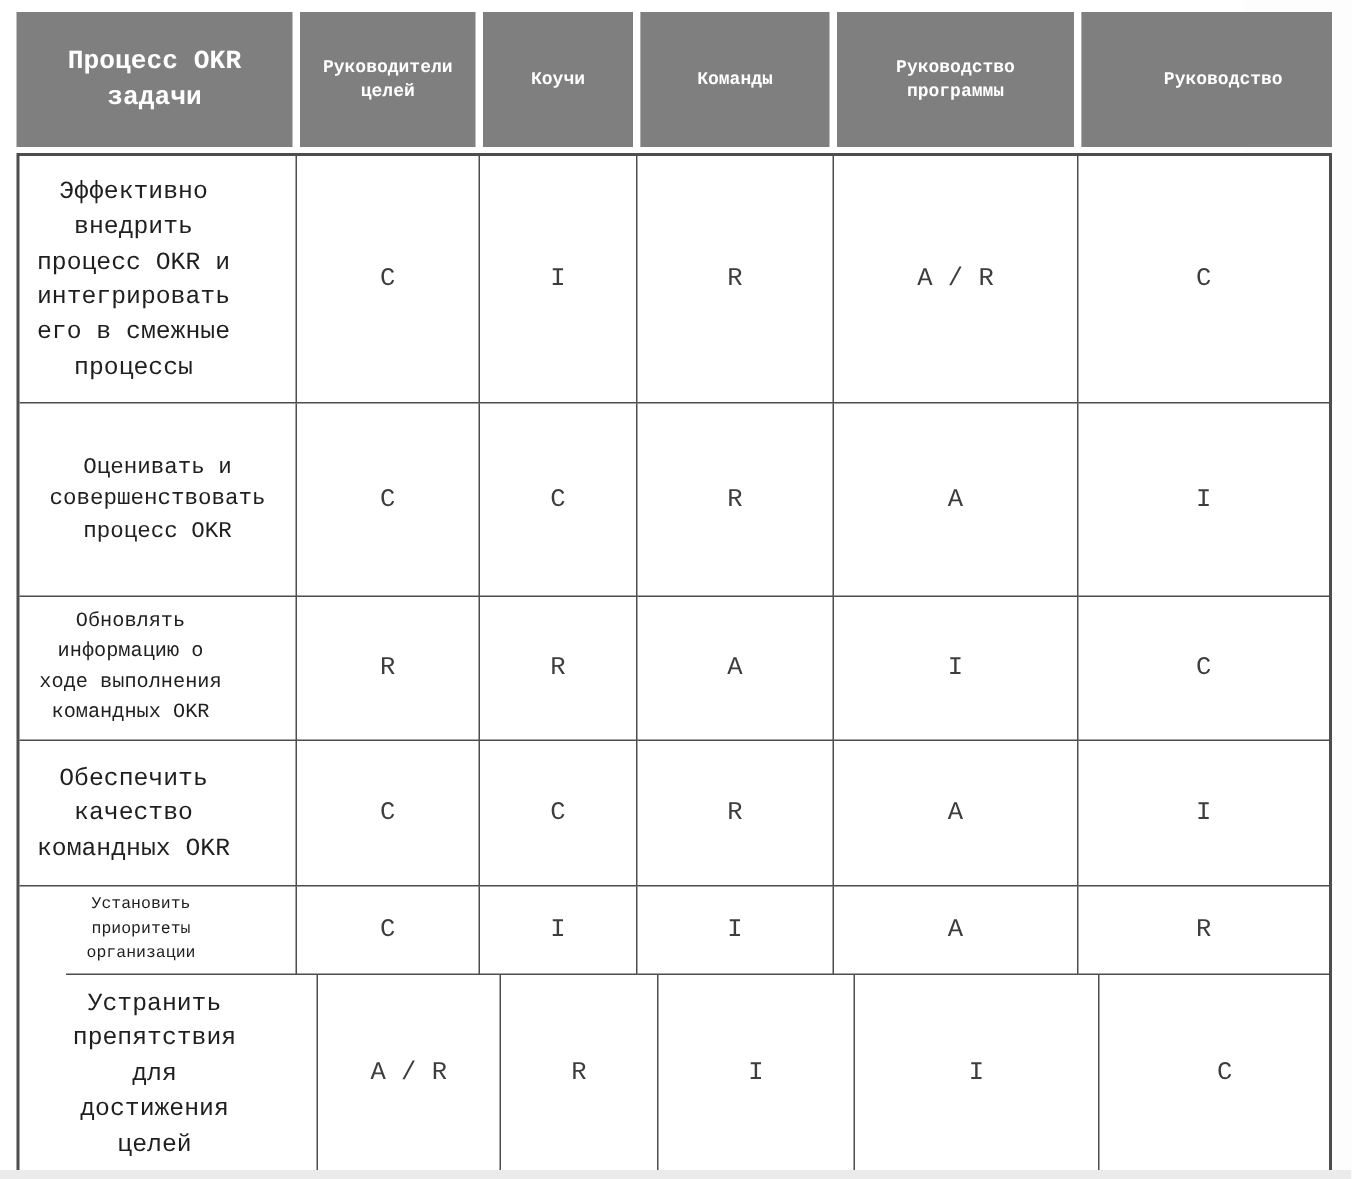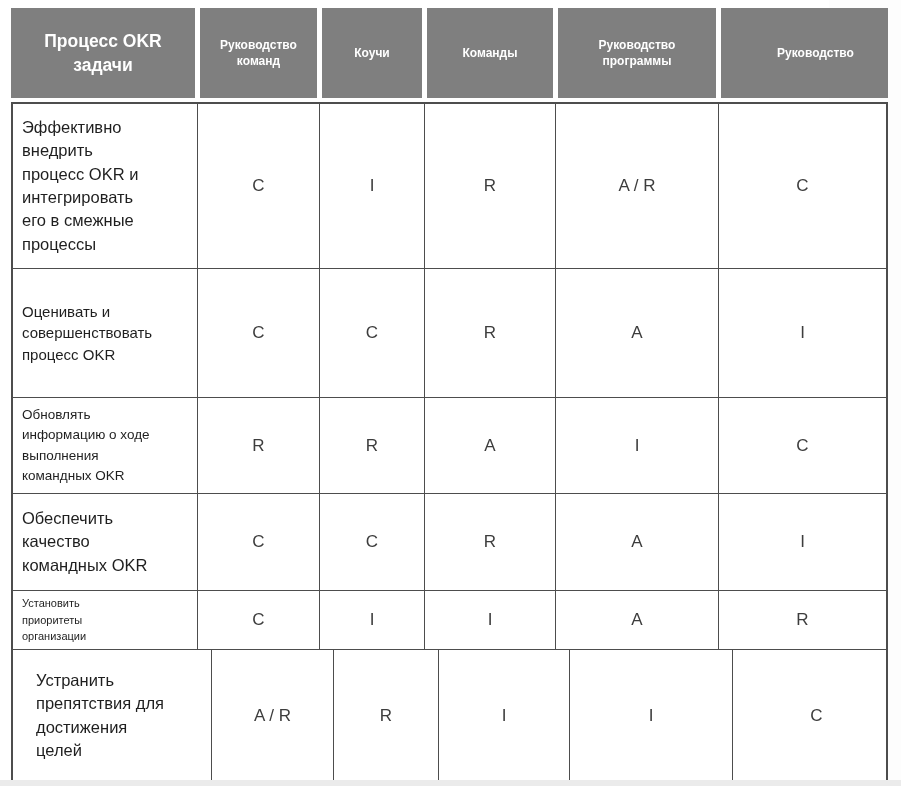--- a/index.html
+++ b/index.html
@@ -2,21 +2,21 @@
 <html lang="ru"><head>
 <meta charset="utf-8">
 <style>
   * { margin: 0; padding: 0; box-sizing: border-box; }
   html, body {
     width: 901px; height: 786px;
     font-family: "Liberation Sans", "DejaVu Sans", sans-serif;
     background: #fdfdfd;
     overflow: hidden;
   }
-  .page { position: relative; width: 829px; height: 786px; background: #ffffff; }
+  .page { position: relative; width: 829px; height: 786px; background: #ffffff; font-family: Liberation Mono, monospace; }
   .bottom-strip {
     position: absolute; left: 0; bottom: 0; width: 901px; height: 6px;
     background: #ebebeb;
   }
   .raci-table { position: absolute; left: 11px; top: 8px; width: 877px; }
 
   
   .header-row {
     display: grid;
     grid-template-columns: 189px 122px 105px 131px 163px 167px;
@@ -55,42 +55,43 @@
     display: flex; align-items: center; justify-content: center;
     color: #3d3d3d;
     font-size: 17px;
   }
   .cell:last-child { border-right: none; }
   .cell.task {
     justify-content: flex-start;
     padding-left: 9px; padding-right: 6px;
     color: #1f1f1f;
     line-height: 1.42;
+    text-align: center;
   }
   .cell.task.lg { font-size: 16.5px; }
   .cell.task.md { font-size: 15px; }
   .cell.task.sm { font-size: 13.5px; line-height: 1.5; }
-  .cell.task.xs { font-size: 11px;  line-height: 1.5; }
+  .cell.task.xs { font-size: 11px;  line-height: 1.5; margin-left: 31px; }
   .cell.task.lg .tlabel { max-width: 134px; }
   .cell.task.md .tlabel { max-width: 166px; }
   .cell.task.sm .tlabel { max-width: 130px; }
   .cell.task.xs .tlabel { max-width: 82px; }
 </style>
 </head>
 <body>
 
 <div class="page">
   <div class="raci-table">
     <div class="header-row">
       <div class="hcell corner">
         <span class="hlabel">Процесс OKR задачи</span>
       </div>
 
     <div class="hcell">
-          <span class="hlabel">Руководство команд</span>
+          <span class="hlabel">Руководители целей</span>
         </div>
         <div class="hcell">
           <span class="hlabel">Коучи</span>
         </div>
         <div class="hcell">
           <span class="hlabel">Команды</span>
         </div>
         <div class="hcell">
           <span class="hlabel">Руководство программы</span>
         </div>

